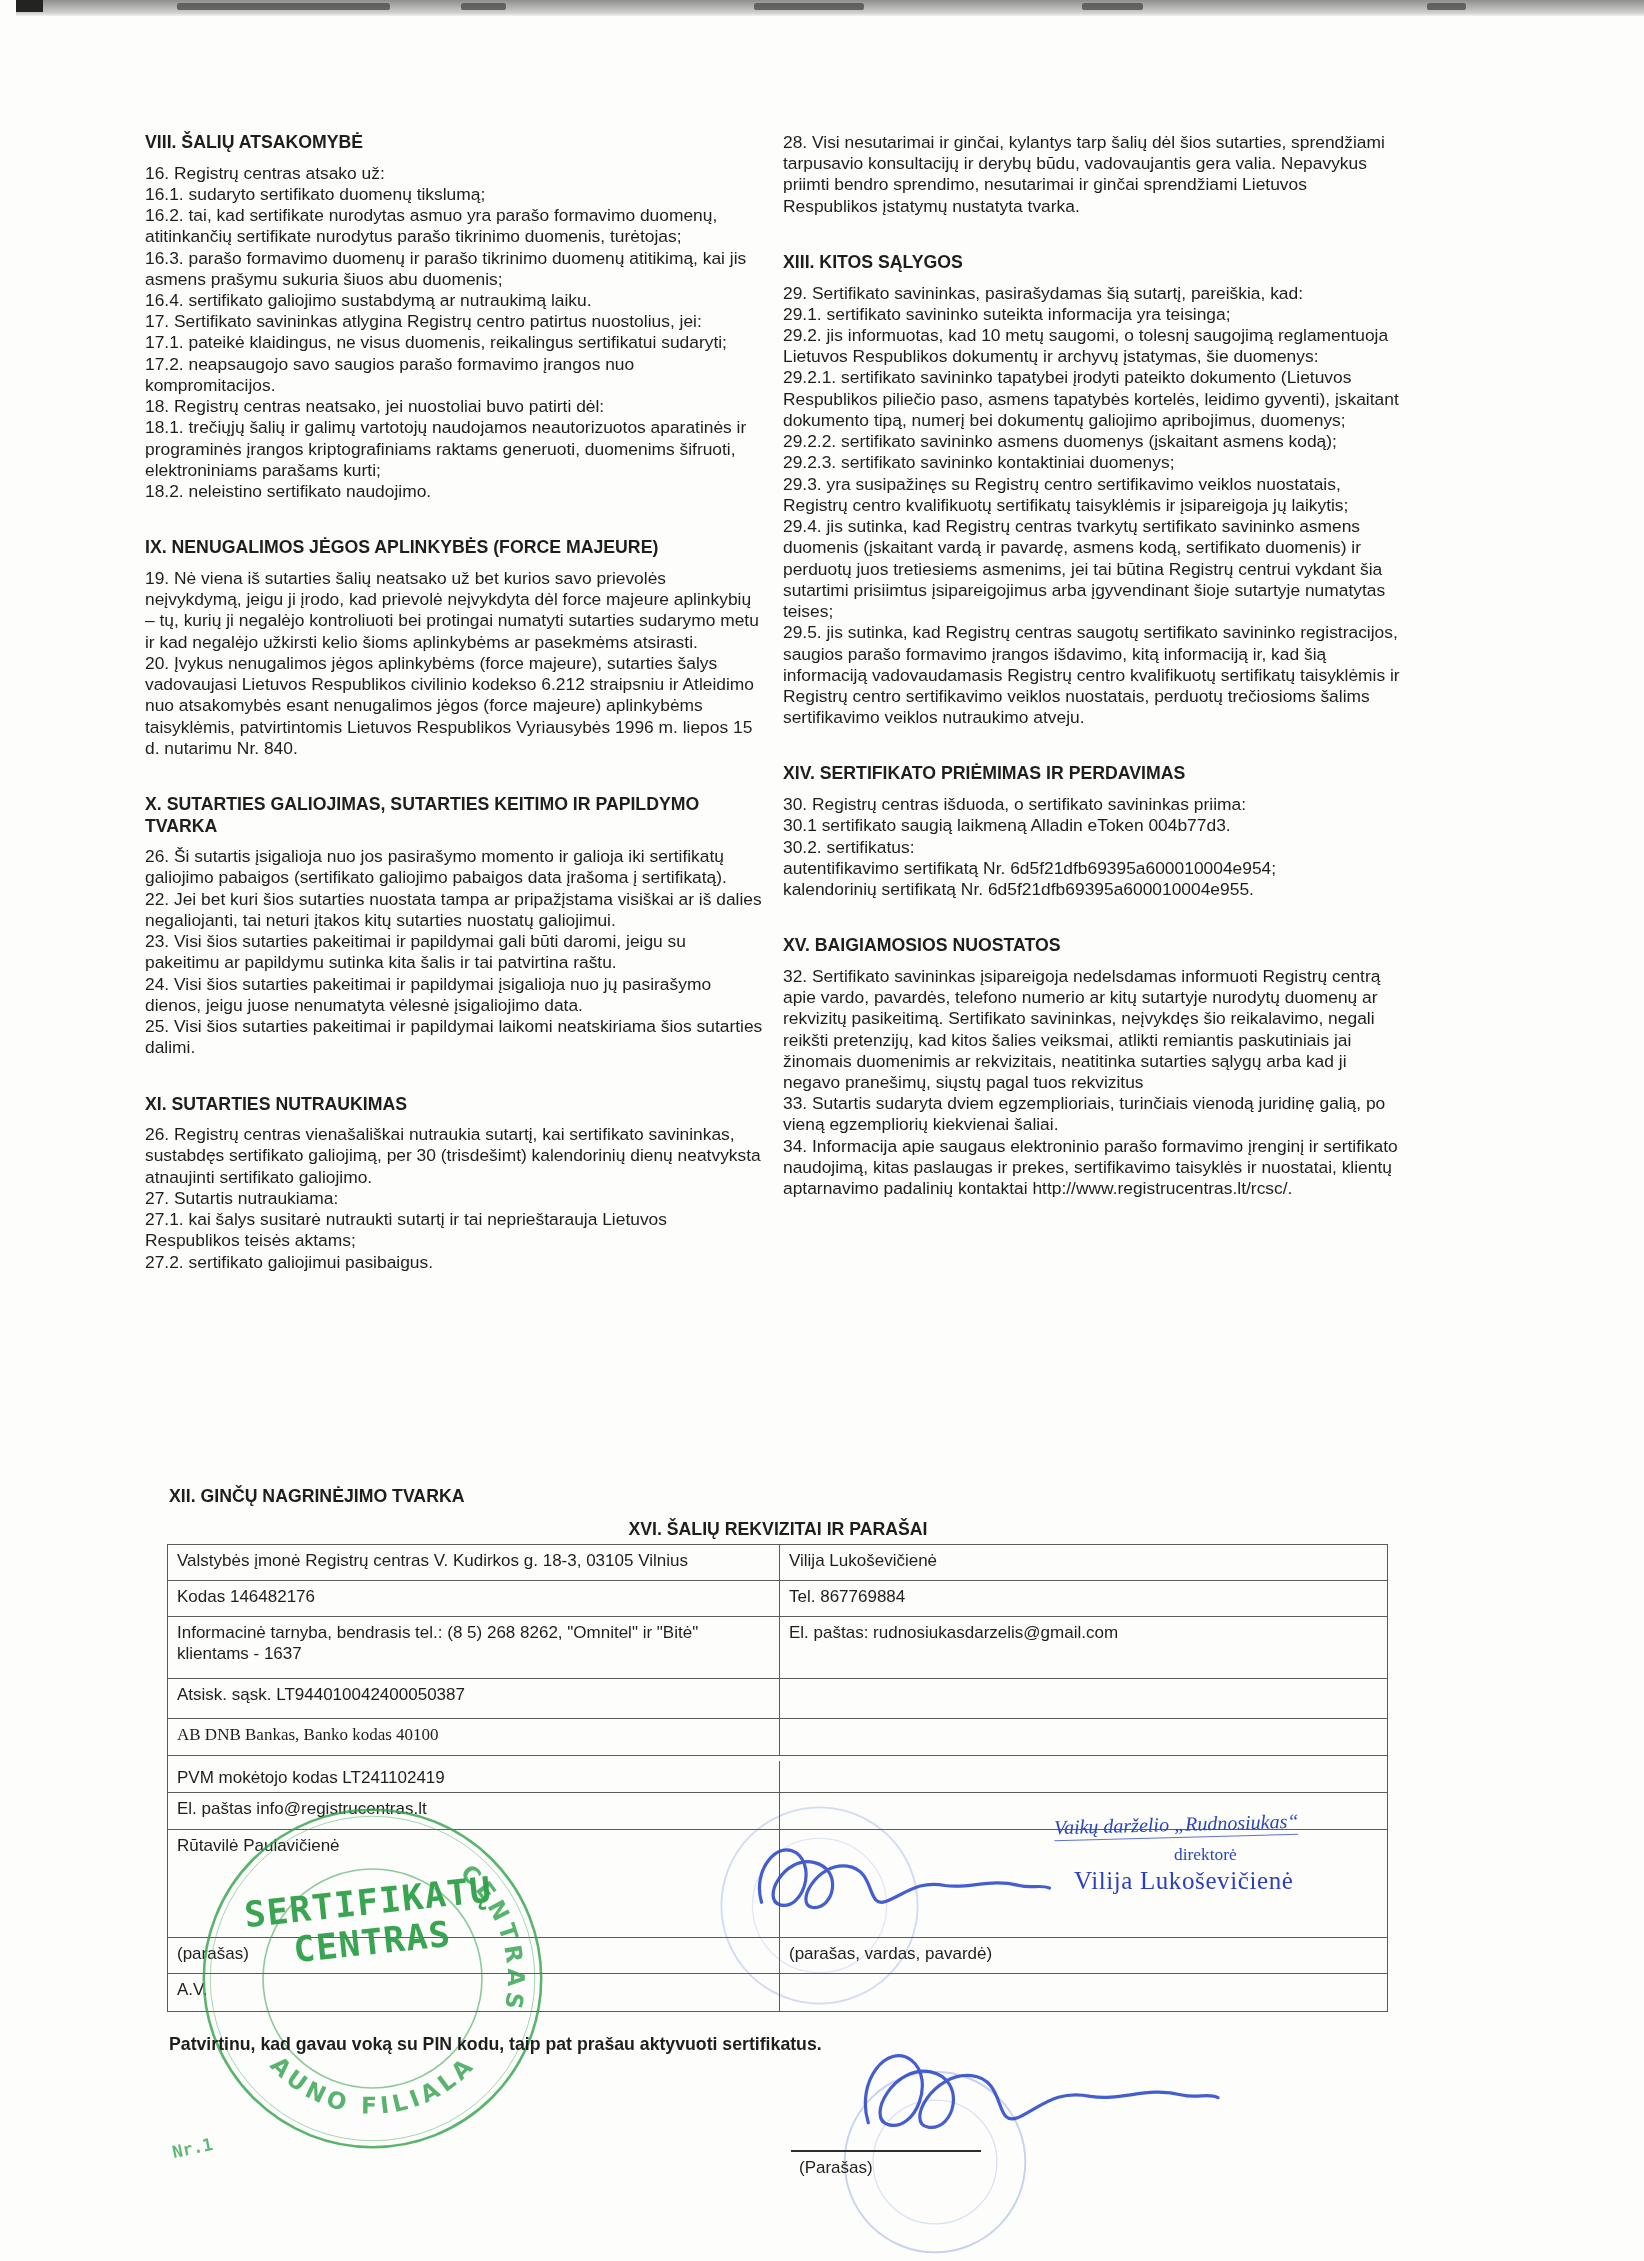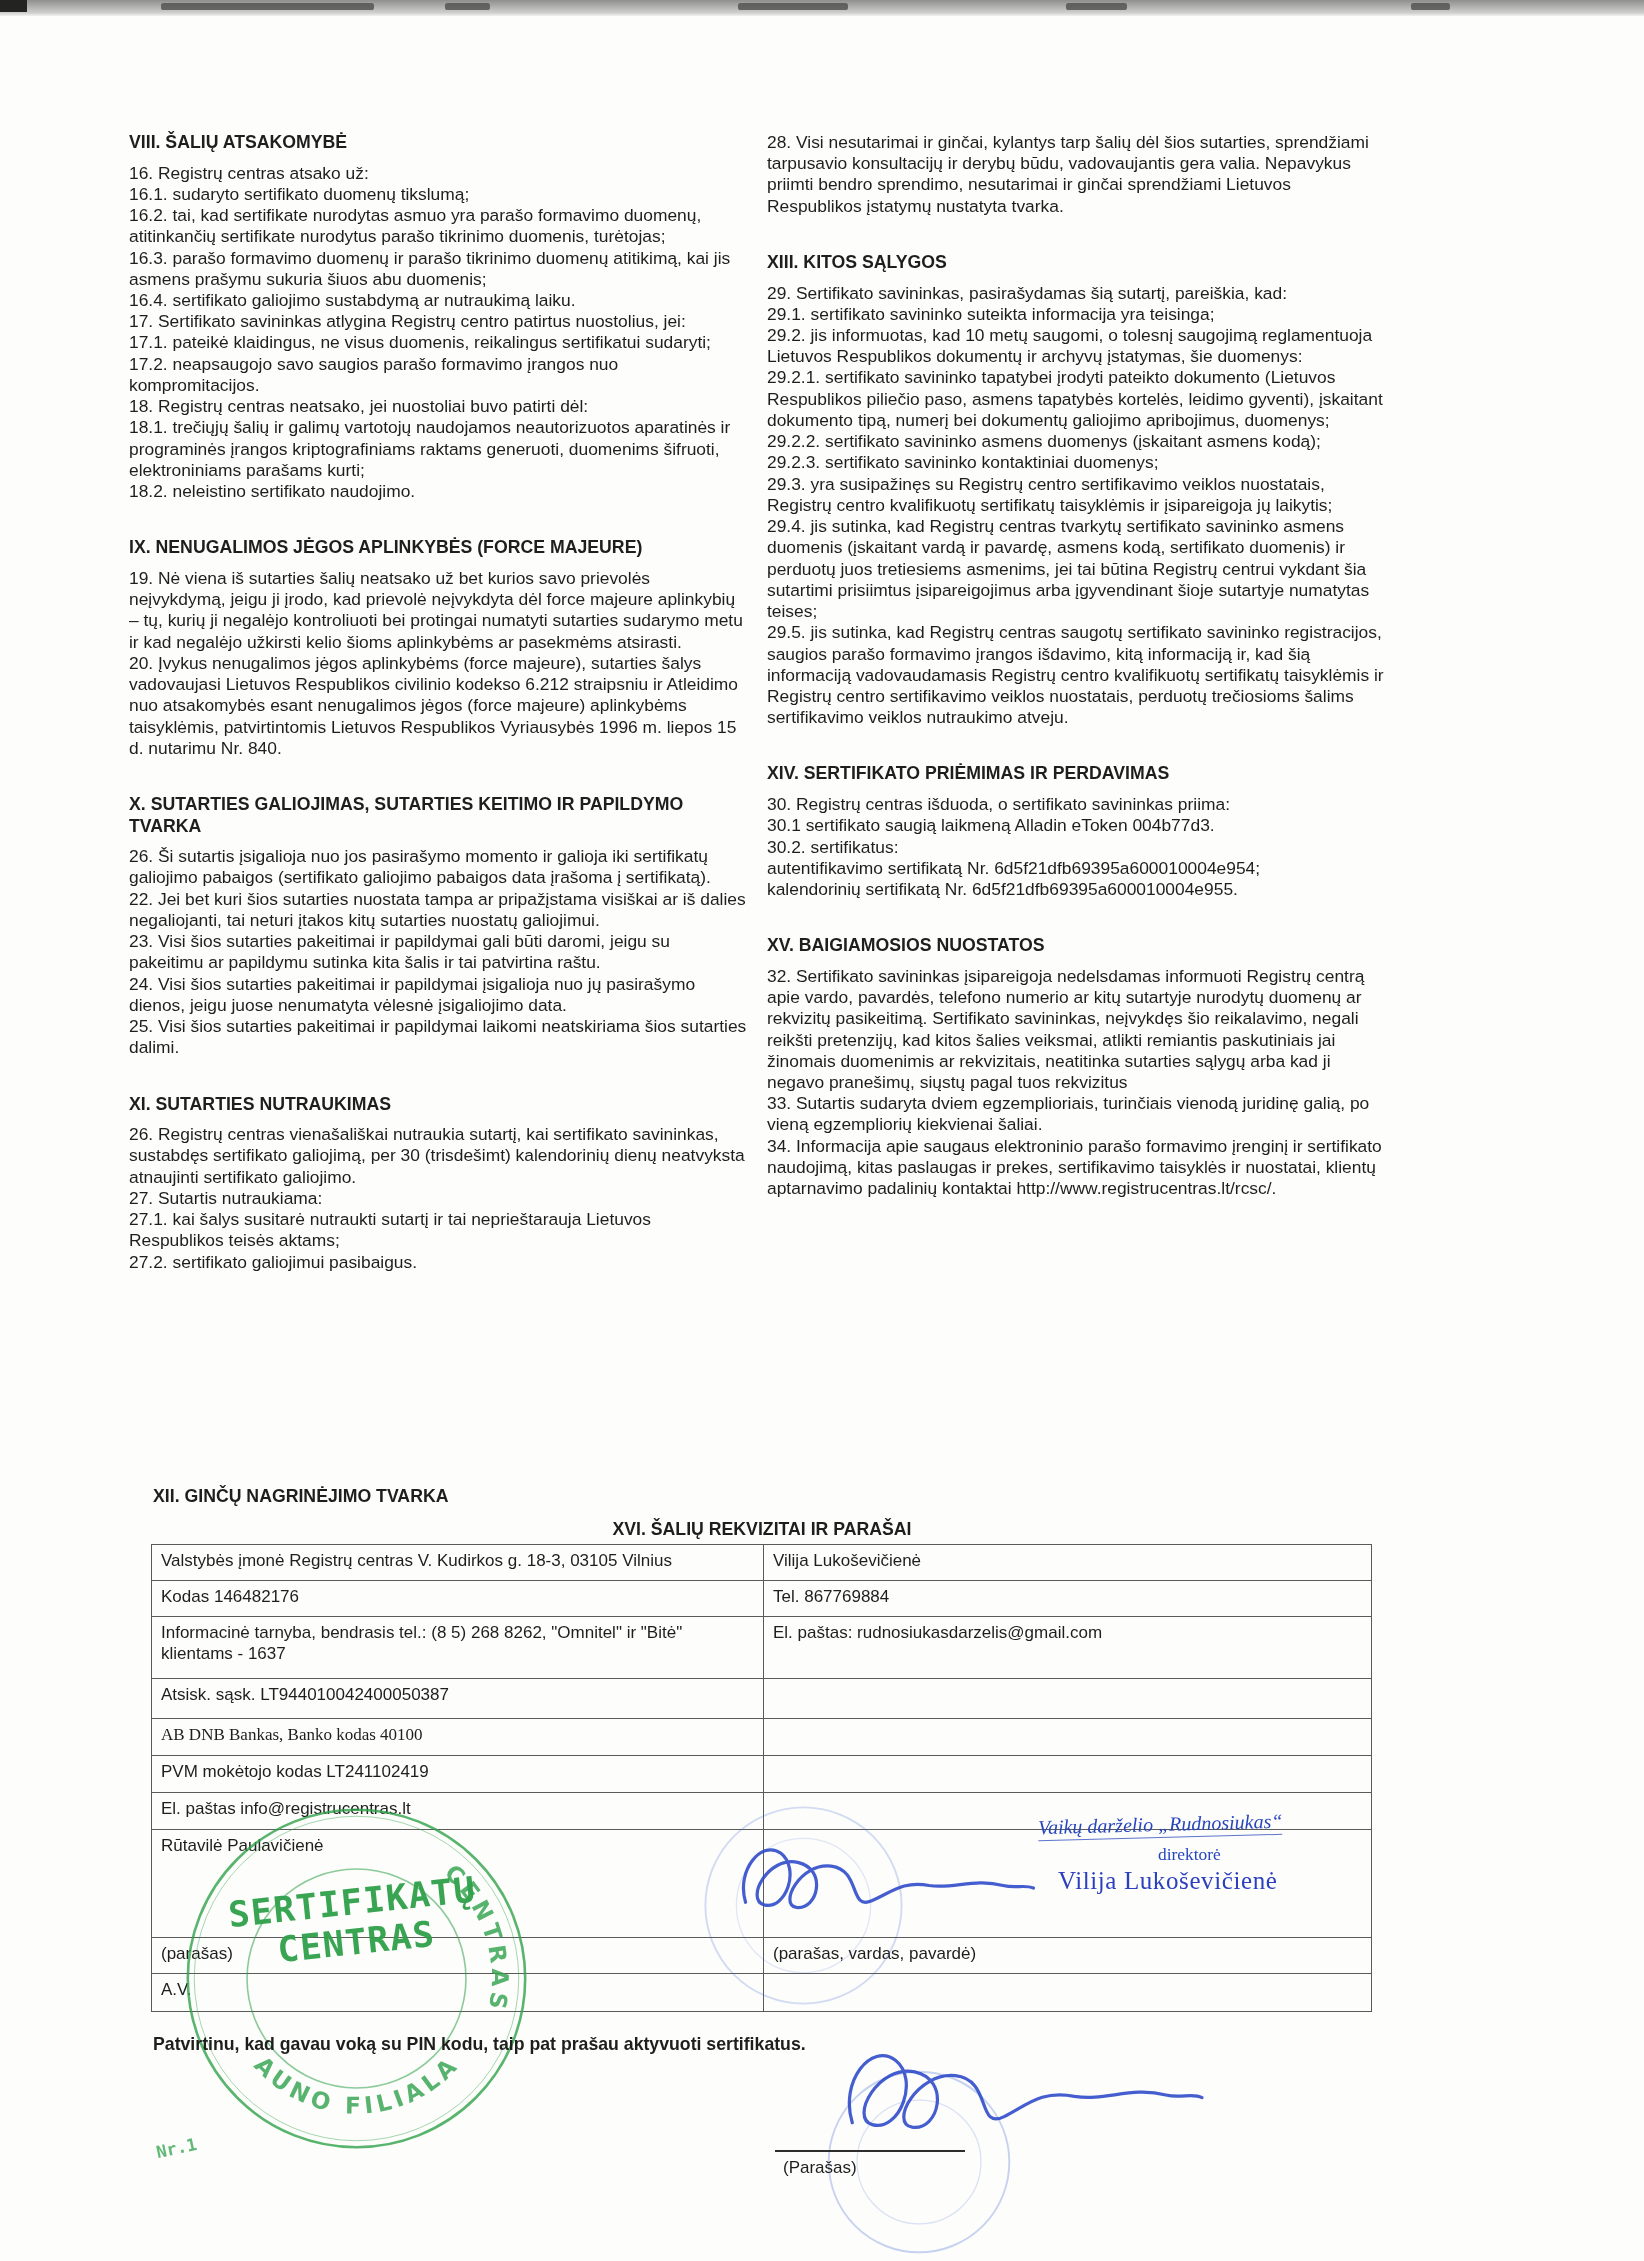--- a/index.html
+++ b/index.html
@@ -1,21 +1,21 @@
 <!DOCTYPE html>
 <html style="font-size:10.3px"><head>
 <meta charset="utf-8">
 <style>
   html,body{margin:0;padding:0;}
   body{
     width:1644px;height:2261px;position:relative;overflow:hidden;
     background:#fdfdfb;color:#1e1e1c;
     font-family:"Liberation Sans", sans-serif;
   }
-  .paper{position:absolute;inset:0;}
+  .paper{position:absolute;inset:0;margin-left:16px;}
   
   .scan-top{position:absolute;left:0;top:0;width:1644px;height:15.5px;
     background:linear-gradient(180deg,#8f8f8f,#cfcfcd 80%,#f2f2ef);}
   .scan-top .d{position:absolute;top:2.6px;height:7.7px;background:#4f4f4d;border-radius:2.6px;opacity:.8;}
   .d1{left:161px;width:213px;} .d2{left:445px;width:45px;}
   .d3{left:738px;width:110px;} .d4{left:1066px;width:61px;} .d5{left:1411px;width:39px;}
   .corner{position:absolute;left:0;top:0;width:27px;height:11.6px;background:#232321;}
 
   
   .columns{position:absolute;left:129px;top:132px;width:1258px;display:flex;gap:18px;}
@@ -31,21 +31,21 @@
   
   .reqtable{position:absolute;left:151px;top:1544px;width:1221px;
     border:1.3px solid #5a5a58;box-sizing:border-box;}
   .trow{display:flex;border-bottom:1px solid #5a5a58;box-sizing:border-box;}
   .trow:last-child{border-bottom:none;}
   .tcell{padding:6.4px 9px 3.9px;font-size:17px;line-height:1.2;box-sizing:border-box;}
   .tleft{width:612px;border-right:1px solid #5a5a58;}
   .tright{flex:1;}
   .trow:nth-child(1){height:36px;} .trow:nth-child(2){height:36px;}
   .trow:nth-child(3){height:62px;} .trow:nth-child(4){height:40px;}
-  .trow:nth-child(5){height:37px;font-family:Liberation Serif, serif;} .trow:nth-child(6){height:37px;}
+  .trow:nth-child(5){height:37px;font-family:Liberation Serif, serif;} .trow:nth-child(6){height:37px;align-items:flex-end;}
   .trow:nth-child(7){height:37px;} .trow:nth-child(8){height:108px;}
   .trow:nth-child(9){height:36px;} .trow:nth-child(10){height:37px;}
 
   
   .blue-org{position:absolute;left:1038px;top:1813px;color:#2746bd;
     font-family:"Liberation Serif", serif;font-style:italic;font-size:20px;
     transform:rotate(-1.5deg);border-bottom:1.3px solid rgba(39,70,189,.75);padding-bottom:1.3px;}
   .blue-role{position:absolute;left:1158px;top:1844px;color:#2746bd;
     font-family:"Liberation Serif", serif;font-size:17.4px;}
   .blue-name{position:absolute;left:1058px;top:1867px;color:#2b3fbf;

